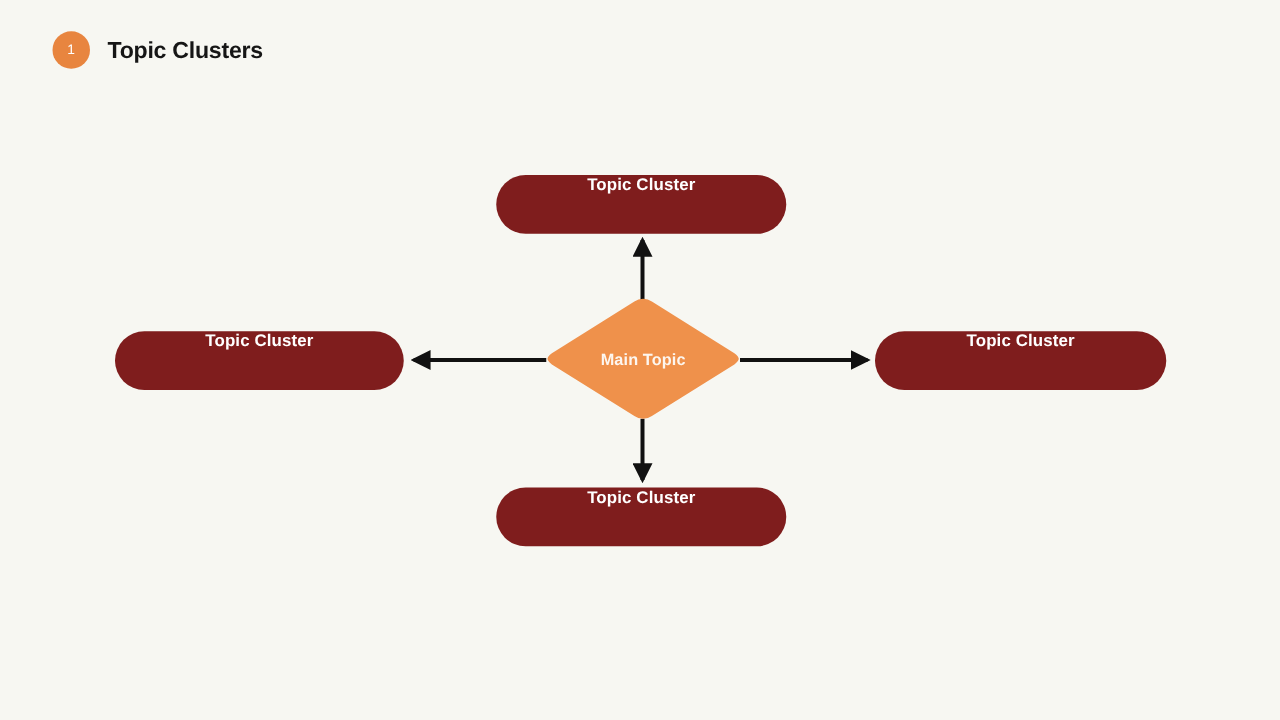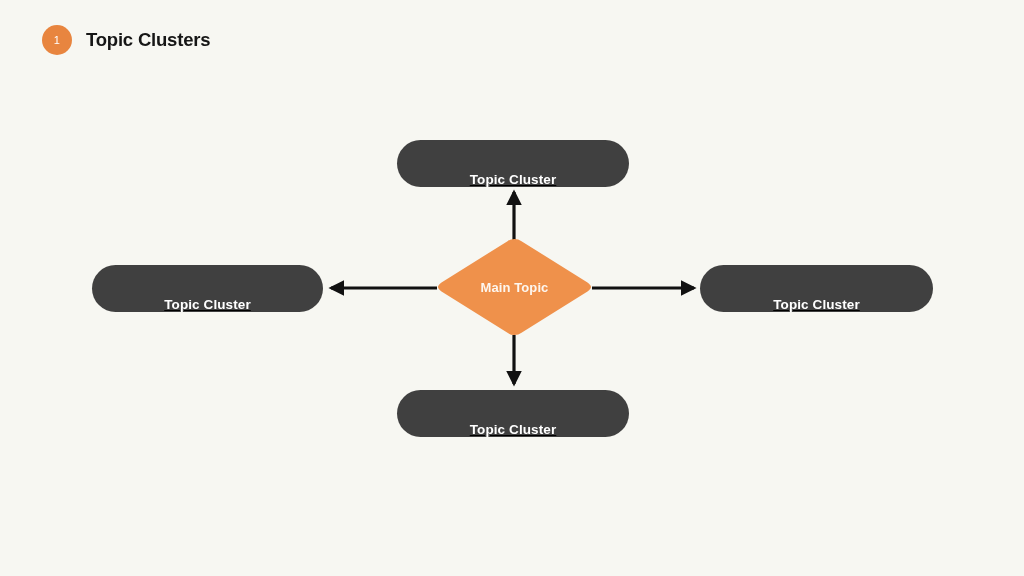--- a/index.html
+++ b/index.html
@@ -60,27 +60,26 @@
     left: 0;
     top: 0;
     width: 1024px;
     height: 576px;
     pointer-events: none;
   }
 
   
   .cluster-node {
     position: absolute;
-    background: #404040;
+    background: #7f1d1d;
     border-radius: 999px;
     display: flex;
-    align-items: flex-end;
+    align-items: flex-start;
     justify-content: center;
     box-sizing: border-box;
-    text-decoration: underline;
   }
   .cluster-node .node-label {
     color: #ffffff;
     font-size: 13.5px;
     font-weight: bold;
     letter-spacing: 0.1px;
     white-space: nowrap;
   }
 
   #node-top    { left: 397px; top: 140px; width: 232px; height: 47px; }

